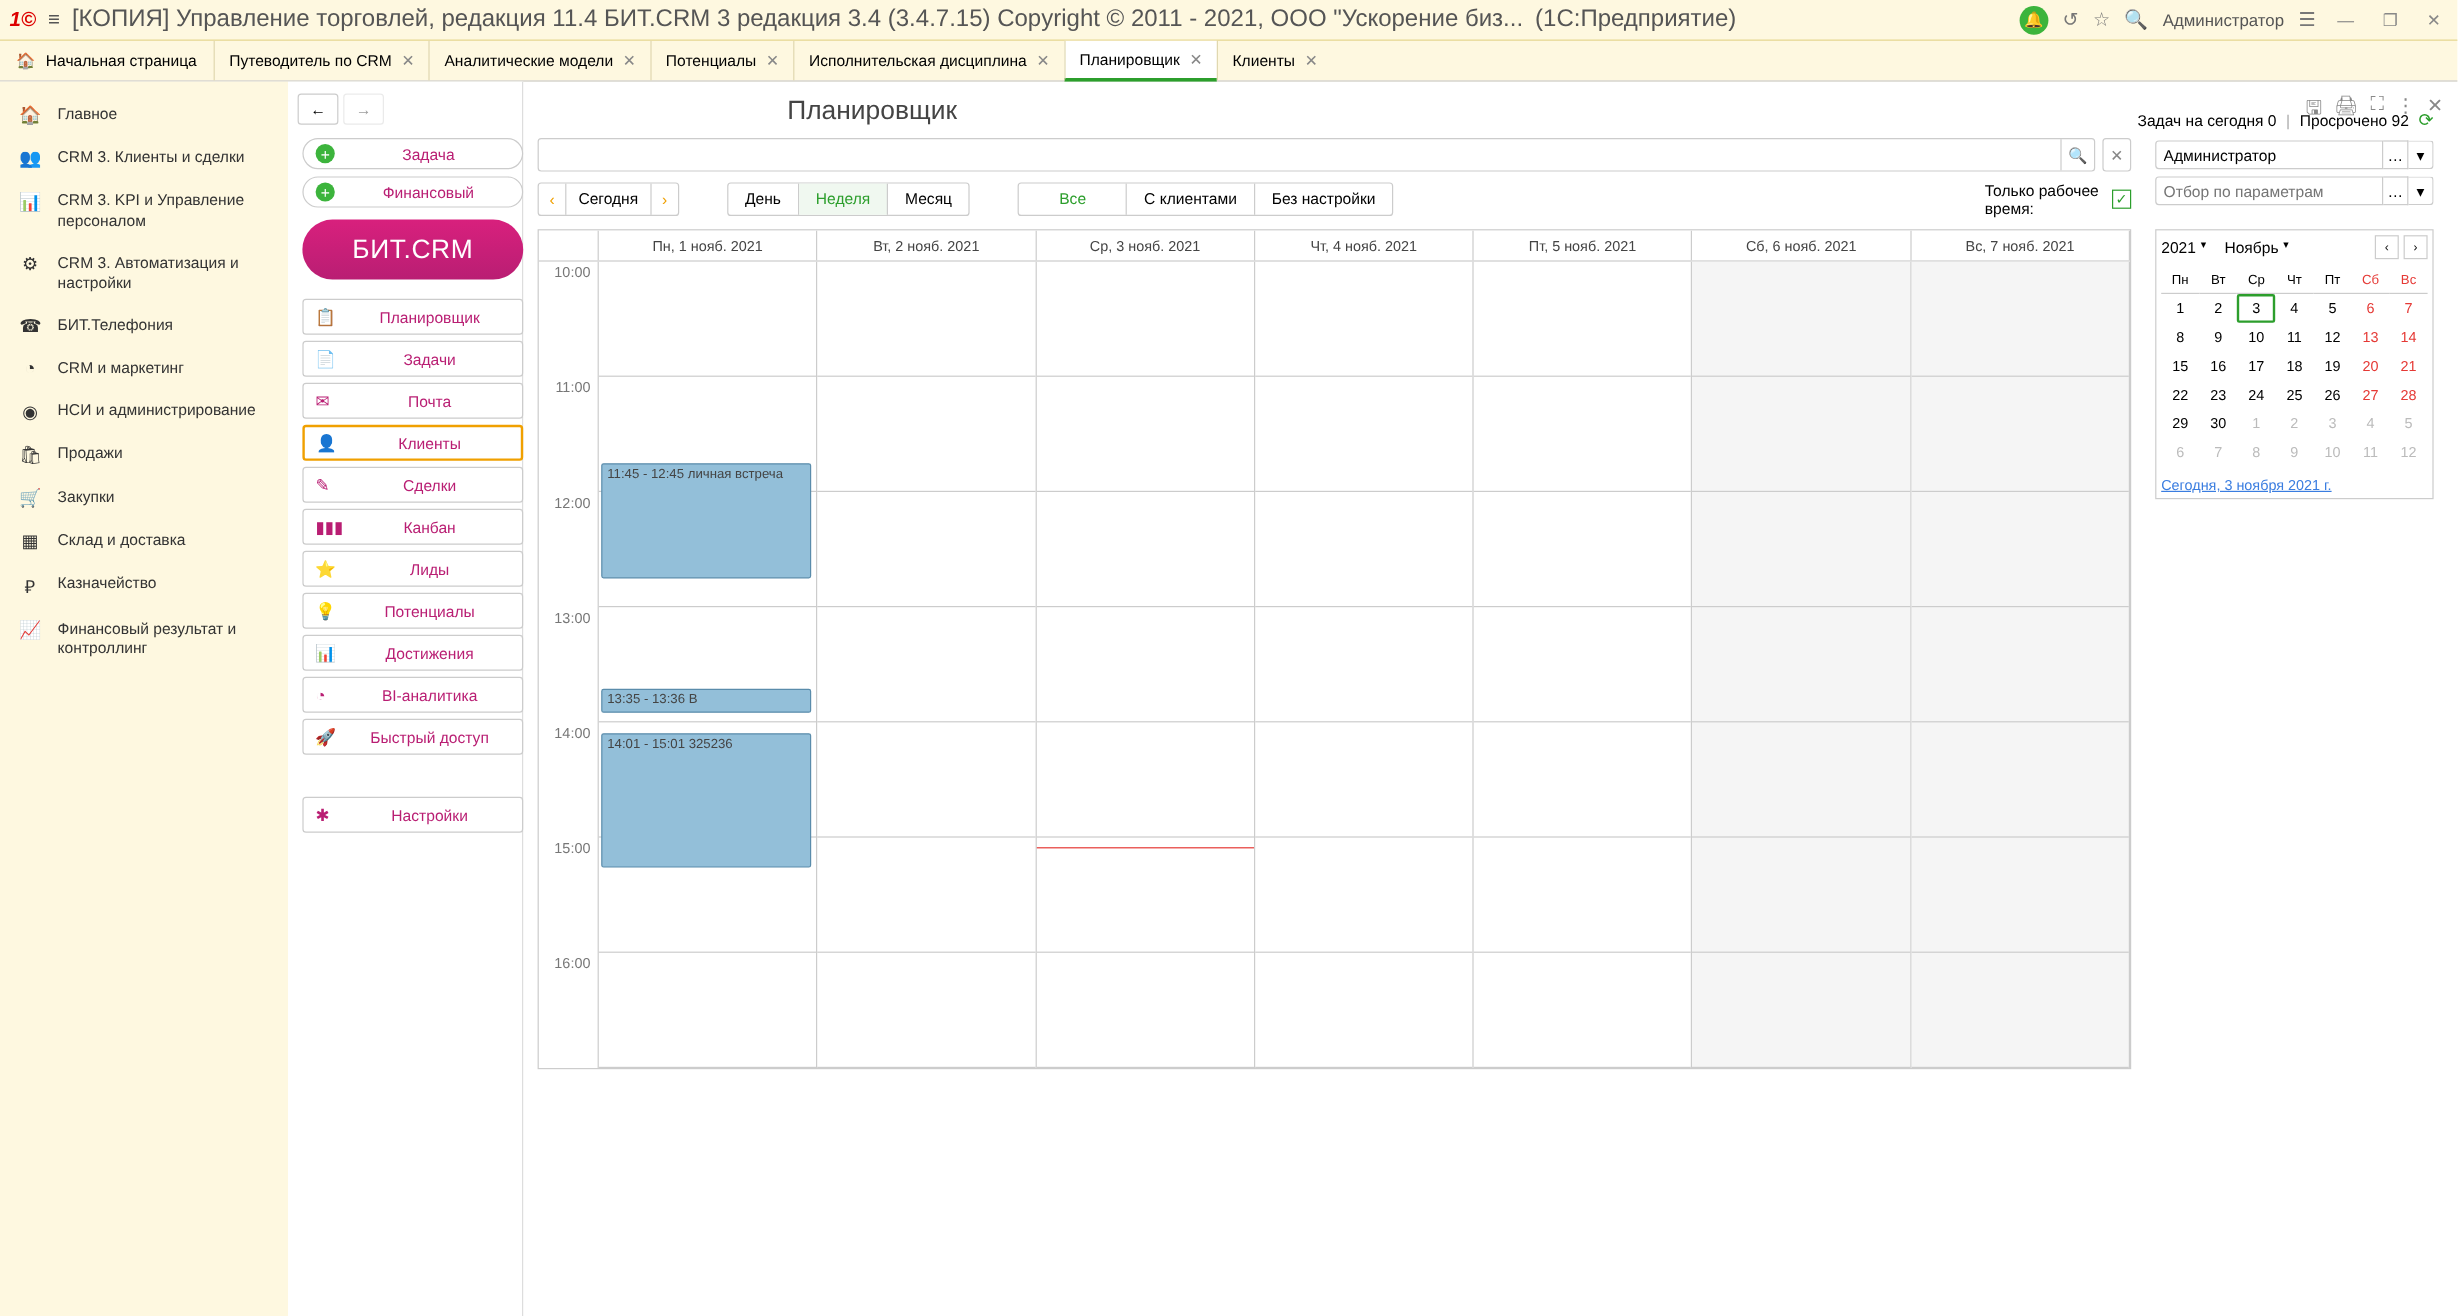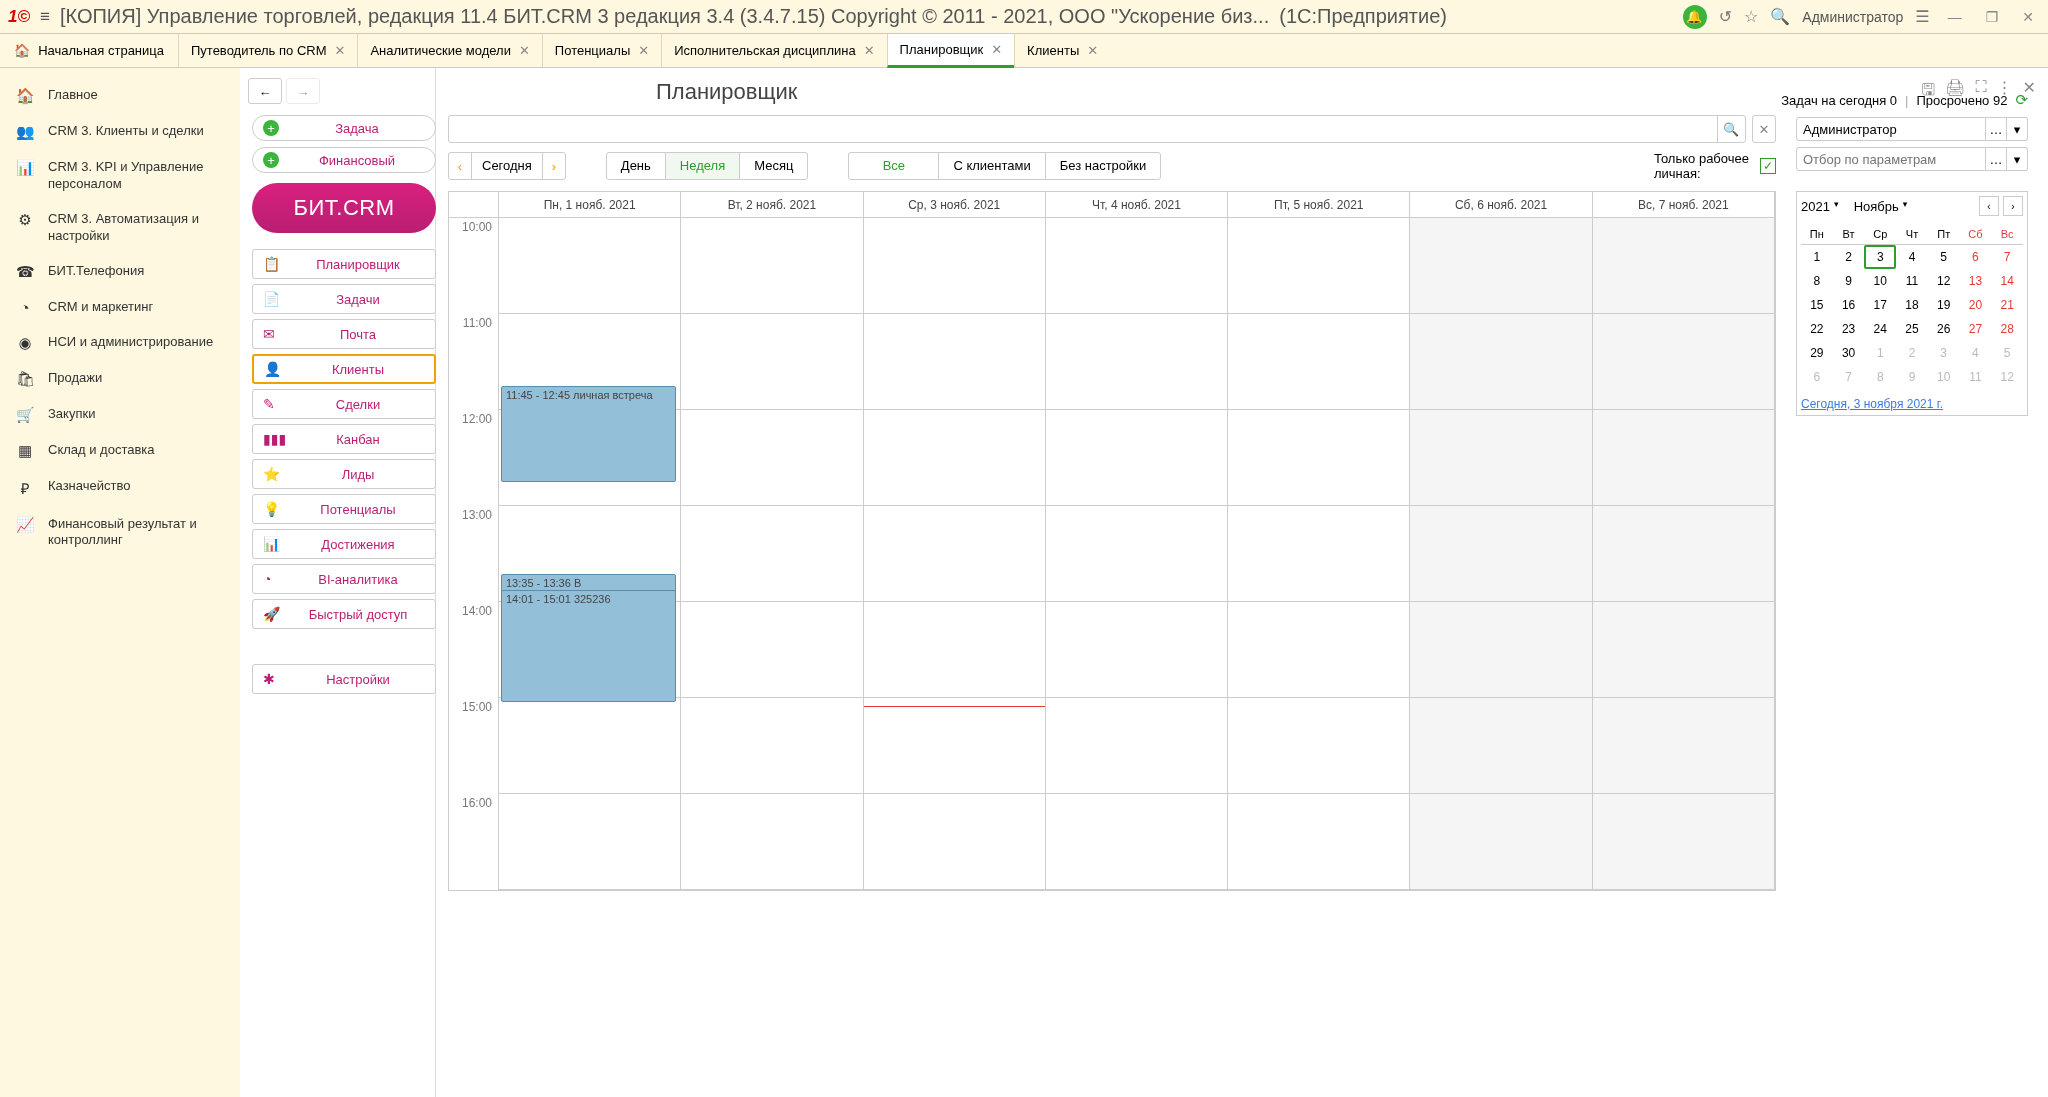--- a/index.html
+++ b/index.html
@@ -323,21 +323,21 @@
             <div class="seg-btn">Месяц</div>
           </div>
           <div style="width:20px;"></div>
           <div class="seg">
             <div class="seg-btn active2" style="width:90px; text-align:center;">Все</div>
             <div class="seg-btn">С клиентами</div>
             <div class="seg-btn">Без настройки</div>
           </div>
           <div style="flex:1;"></div>
           <div class="work-chk">
-            <span style="max-width:100px;">Только рабочее личная:</span>
+            <span style="max-width:100px;">Только рабочее время:</span>
             <div class="chk-box">✓</div>
           </div>
         </div>
 
         <div class="cal">
           <div class="cal-head" id="cal-head">
             <div class="cal-time-col"></div>
           <div class="cal-day-h">Пн, 1 нояб. 2021</div>
               <div class="cal-day-h">Вт, 2 нояб. 2021</div>
               <div class="cal-day-h">Ср, 3 нояб. 2021</div>
@@ -360,21 +360,21 @@
                 <div class="cal-col">
                   <div class="cal-row"></div>
                   <div class="cal-row"></div>
                   <div class="cal-row"></div>
                   <div class="cal-row"></div>
                   <div class="cal-row"></div>
                   <div class="cal-row"></div>
                   <div class="cal-row"></div>
                   <div class="event" style="top: 168px; height: 96px;">11:45 - 12:45 личная встреча</div>
                   <div class="event" style="top: 356px; height: 20px;">13:35 - 13:36 В</div>
-                  <div class="event" style="top: 372px; height: 112px;">14:01 - 15:01 325236</div>
+                  <div class="event" style="top: 393px; height: 112px;">14:01 - 15:01 325236</div>
                 </div>
                 <div class="cal-col">
                   <div class="cal-row"></div>
                   <div class="cal-row"></div>
                   <div class="cal-row"></div>
                   <div class="cal-row"></div>
                   <div class="cal-row"></div>
                   <div class="cal-row"></div>
                   <div class="cal-row"></div>
                 </div>

